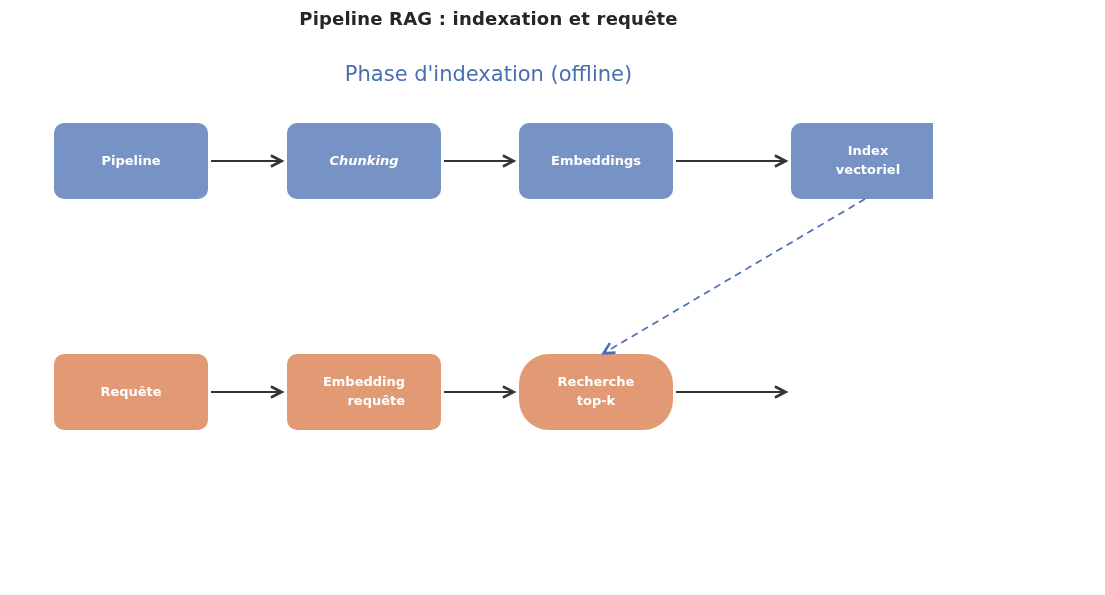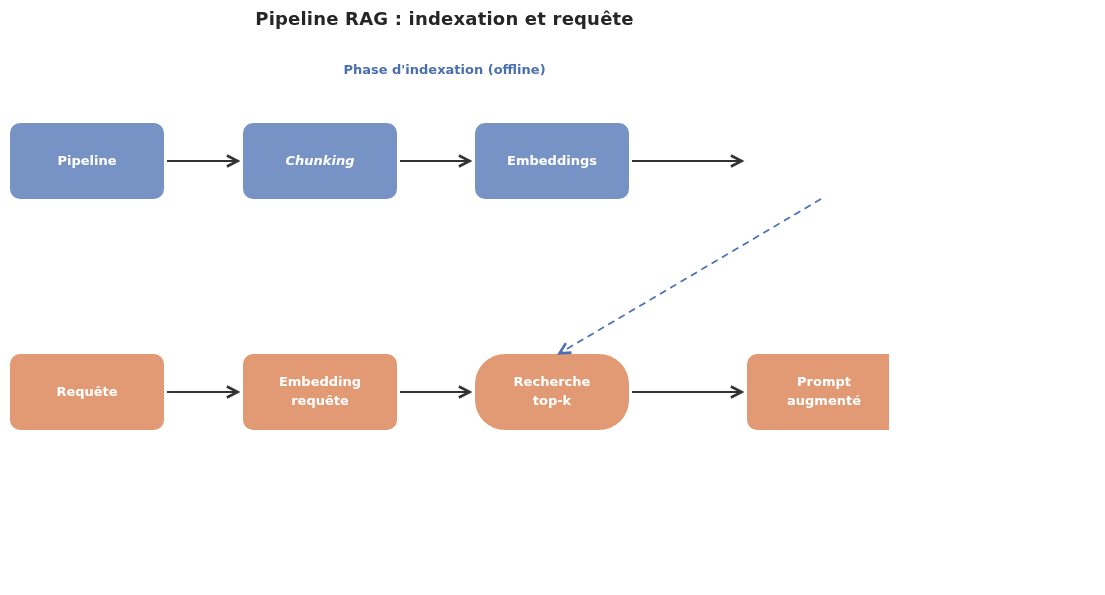--- a/index.html
+++ b/index.html
@@ -7,39 +7,40 @@
     padding: 0;
     background: #ffffff;
     font-family: "DejaVu Sans", "Liberation Sans", sans-serif;
   }
   .canvas {
     position: relative;
     width: 889px;
     height: 595px;
     background: #ffffff;
     overflow: hidden;
+    margin-left: 44px;
   }
   .title {
     position: absolute;
     left: 0;
     top: 8px;
     width: 100%;
     text-align: center;
     font-size: 18px;
     font-weight: bold;
     color: var(--title-color, #262626);
     letter-spacing: 0.2px;
   }
   .heading {
     position: absolute;
     left: 0;
     width: 100%;
     text-align: center;
-    font-size: 13px;
-    font-weight: bold;
+    font-size: 21px;
+    font-weight: normal;
   }
   .heading.offline {
     top: 62px;
     color: var(--heading-offline, #4a6fb0);
   }
   .heading.online {
     top: 278px;
     color: var(--heading-online, #e08450);
   }
   .node {
@@ -61,21 +62,21 @@
   .node.orange { background: var(--node-orange, #e19a73); }
   .node.green  { background: var(--node-green,  #7bb88c); }
 
   
   .n-documents  { left: 10px;  top: 123px; }
   .n-chunking   { left: 243px; top: 123px; font-style: italic; }
   .n-embeddings { left: 475px; top: 123px; }
   .n-index      { left: 747px; top: 123px; }
   
   .n-requete    { left: 10px;  top: 354px; }
-  .n-embreq     { left: 243px; top: 354px; }
+  .n-embreq     { left: 243px; top: 354px; text-align: right; }
   .n-recherche  { left: 475px; top: 354px; border-radius: 30px; }
   .n-prompt     { left: 747px; top: 354px; }
   .n-reponse    { left: 941px; top: 354px; }
 
   svg.arrows {
     position: absolute;
     left: 0;
     top: 0;
     width: 1105px;
     height: 595px;
@@ -105,35 +106,35 @@
 
   <div class="node blue n-documents">
     <span>Pipeline</span>
   </div>
   <div class="node blue n-chunking">
     <span>Chunking</span>
   </div>
   <div class="node blue n-embeddings">
     <span>Embeddings</span>
   </div>
+  <div class="node blue n-index">
+    <span>Index
+vectoriel</span>
+  </div>
 
   <div class="node orange n-requete">
     <span>Requête</span>
   </div>
   <div class="node orange n-embreq">
     <span>Embedding
 requête</span>
   </div>
   <div class="node orange n-recherche">
     <span>Recherche
 top-k</span>
-  </div>
-  <div class="node orange n-prompt">
-    <span>Prompt
-augmenté</span>
   </div>
   <div class="node green n-reponse">
     <span>Réponse</span>
   </div>
 
   <svg class="arrows" viewBox="0 0 1105 595" xmlns="http://www.w3.org/2000/svg">
     <defs>
       <marker id="head-dark" viewBox="0 0 10 10" refX="7.6" refY="5" markerWidth="8.5" markerHeight="8.5" orient="auto-start-reverse">
         <path d="M1,1.4 L8,5 L1,8.6" fill="none" stroke="#333333" stroke-width="1.7"></path>
       </marker>

